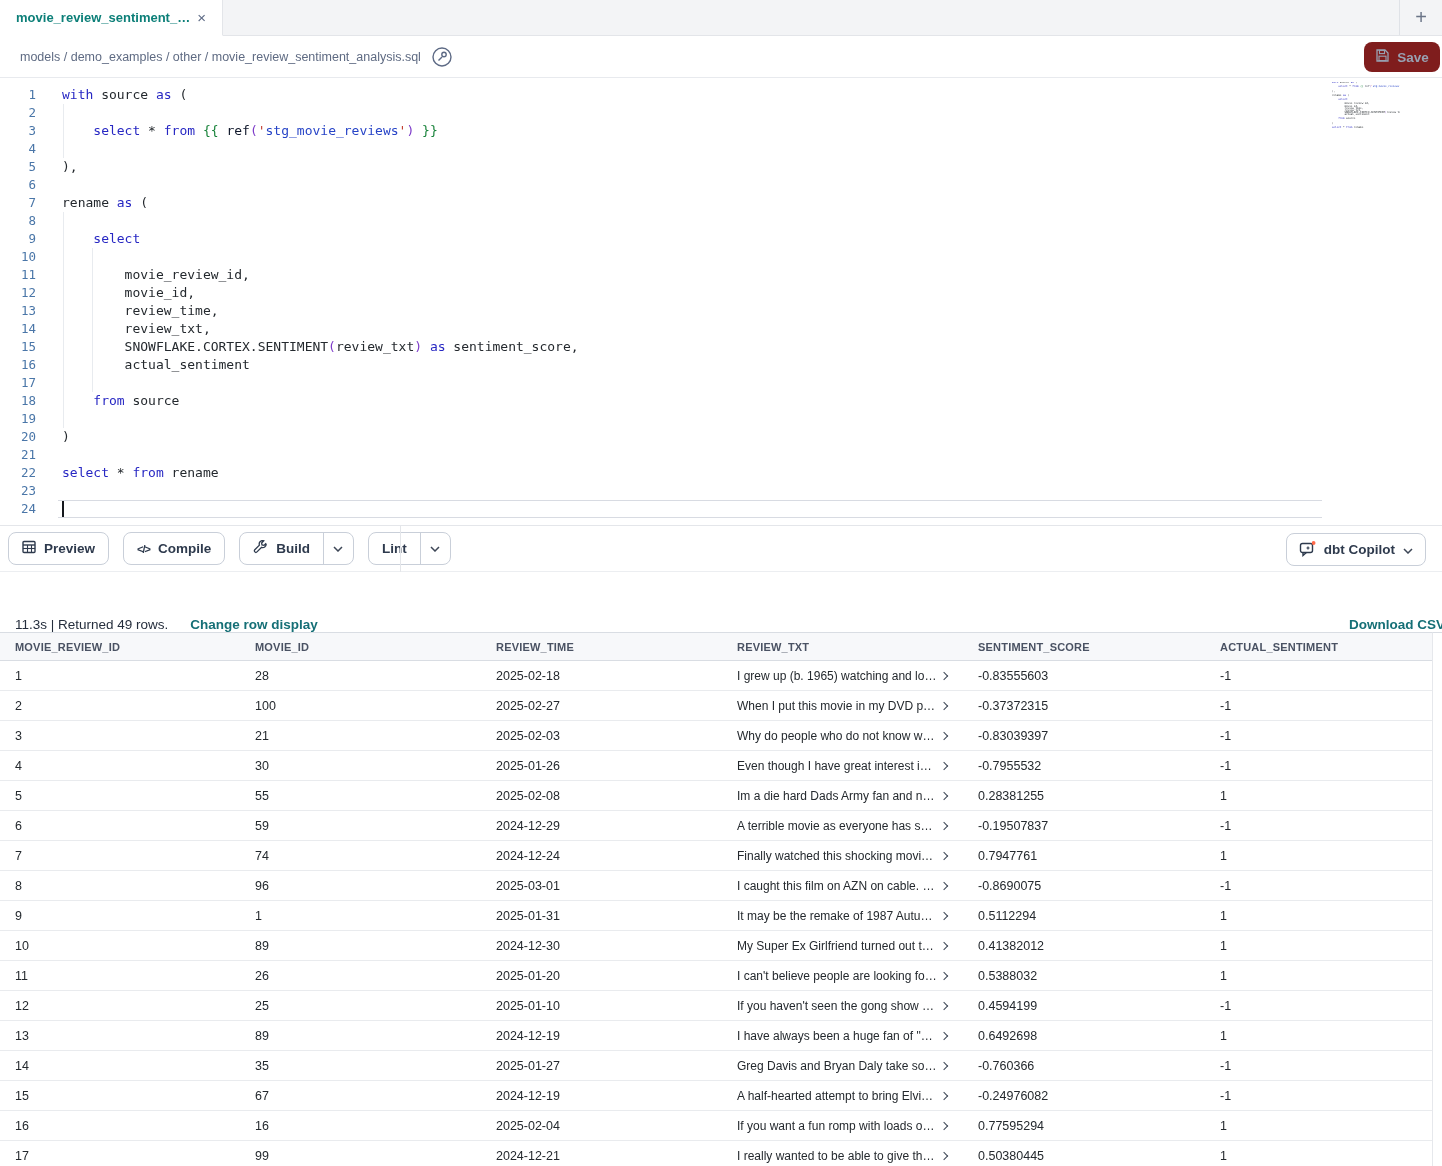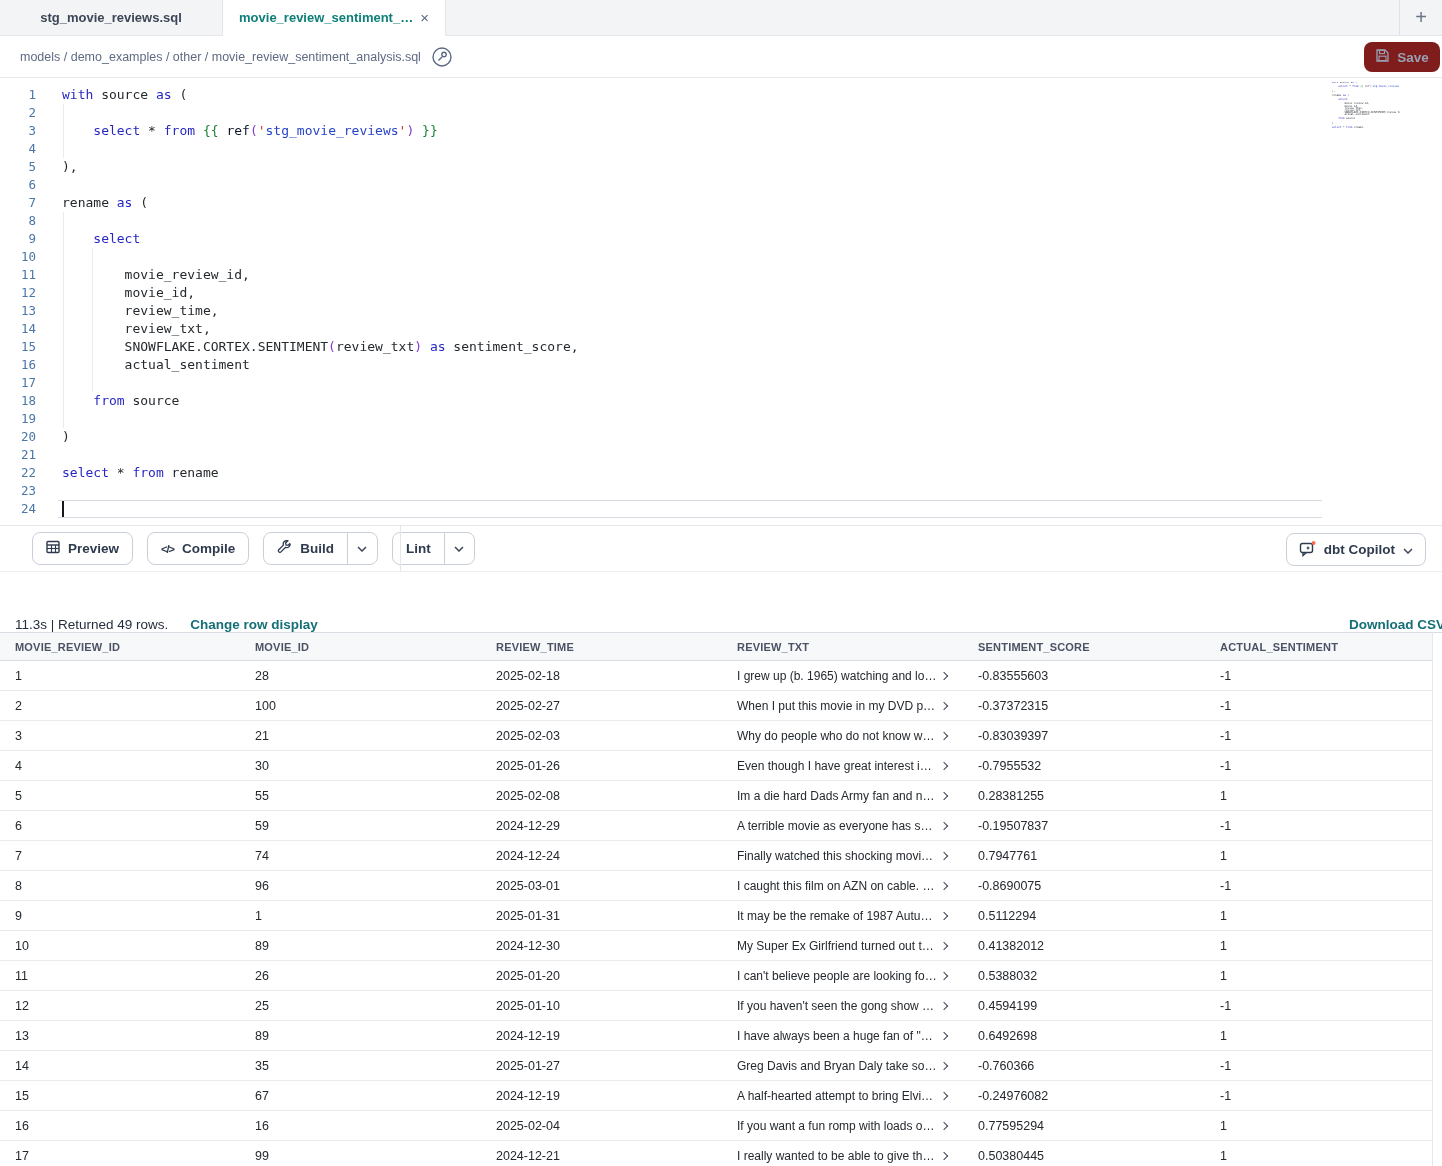--- a/index.html
+++ b/index.html
@@ -24,21 +24,21 @@
   .code-line{height:18px;white-space:pre}
   .tok-kw{color:#2727c3}.tok-tx{color:#24292e}.tok-jj{color:#178239}.tok-fn{color:#0f172a}
   .tok-st{color:#2744c7}.tok-qt{color:#c0392b}.tok-pr{color:#7d3bc9}
   .guide{position:absolute;width:1px;background:#e8ebef}
   .g1{left:63px;top:26px;height:54px}.g2{left:63px;top:134px;height:216px}.g3{left:92px;top:170px;height:144px}
   .active-line-box{position:absolute;left:58px;top:422px;width:1264px;height:18px;border-top:1px solid #d8dbe2;border-bottom:1px solid #d8dbe2}
   .cursor{position:absolute;left:62px;top:423px;width:1.5px;height:16px;background:#15181d}
   .minimap{position:absolute;right:42px;top:4px;width:68px;font-size:2.6px;line-height:2.15px;white-space:pre;overflow:hidden;cursor:pointer}
   .minimap .code-line{height:2.15px}
   
-  .toolbar{height:47px;border-top:1px solid #e4e6ea;border-bottom:1px solid #eceef1;background:#fff;display:flex;align-items:center;padding-left:32px;position:relative}
+  .toolbar{height:47px;border-top:1px solid #e4e6ea;border-bottom:1px solid #eceef1;background:#fff;display:flex;align-items:center;padding-left:8px;position:relative}
   .btn{height:33px;border:1px solid #c9cfd9;border-radius:8px;background:#fff;display:flex;align-items:center;font-size:13.5px;font-weight:700;color:#2e3a4d;margin-right:14px;cursor:pointer}
   .btn .main{display:flex;align-items:center;gap:8px;padding:0 13px}
   .btn .chev{width:30px;height:100%;display:flex;align-items:center;justify-content:center;border-left:1px solid #c9cfd9;cursor:pointer}
   .glyph-code{font-size:11px;font-weight:700;letter-spacing:-1px}
   .toolbar-vdiv{position:absolute;left:400px;top:0;width:1px;height:46px;background:#e4e6ea}
   .rtabs{position:absolute;left:412px;top:0;height:46px;display:flex}
   .rtab{height:100%;display:flex;align-items:center;padding:0 14px;margin-right:10px;font-size:13.5px;font-weight:600;color:#2e3a4d;position:relative;cursor:pointer}
   .rtab.active::after{content:"";position:absolute;left:0;right:0;bottom:0;height:3px;background:#5d6470}
   .copilot-btn{position:absolute;right:16px;top:7px;height:33px;border:1px solid #c9cfd9;border-radius:8px;background:#fff;display:flex;align-items:center;gap:8px;padding:0 12px;font-size:13.5px;font-weight:700;color:#2e3a4d;cursor:pointer}
   
@@ -53,23 +53,20 @@
   td{height:30px;border-bottom:1px solid #e9ebee;font-size:12.5px;color:#24292e;padding-left:15px;white-space:nowrap;overflow:hidden}
   .txt-wrap{display:flex;align-items:center}
   .txt{display:inline-block;width:200px;overflow:hidden;white-space:nowrap;text-overflow:ellipsis;font-size:12px}
   .expand{width:6px;height:6px;border-top:1.6px solid #3d4656;border-right:1.6px solid #3d4656;transform:rotate(45deg);display:inline-block;margin-left:4px;flex:none;cursor:pointer}
   .table-gutter{position:absolute;right:0;top:0;width:10px;height:100%;background:#fff;border-left:1px solid #e6e8ec;border-top:1px solid #d9dde3}
 </style>
 </head>
 <body>
 
 <div class="tabbar">
-  <div class="tab">
-    <span>stg_movie_reviews.sql</span>
-  </div>
   <div class="tab active">
     <span>movie_review_sentiment_…</span>
     <span class="close">×</span>
   </div>
   <div class="tabbar-spacer"></div>
   <div class="tab-divider"></div>
   <div class="newtab">+</div>
 </div>
 
 <div class="crumbbar">

